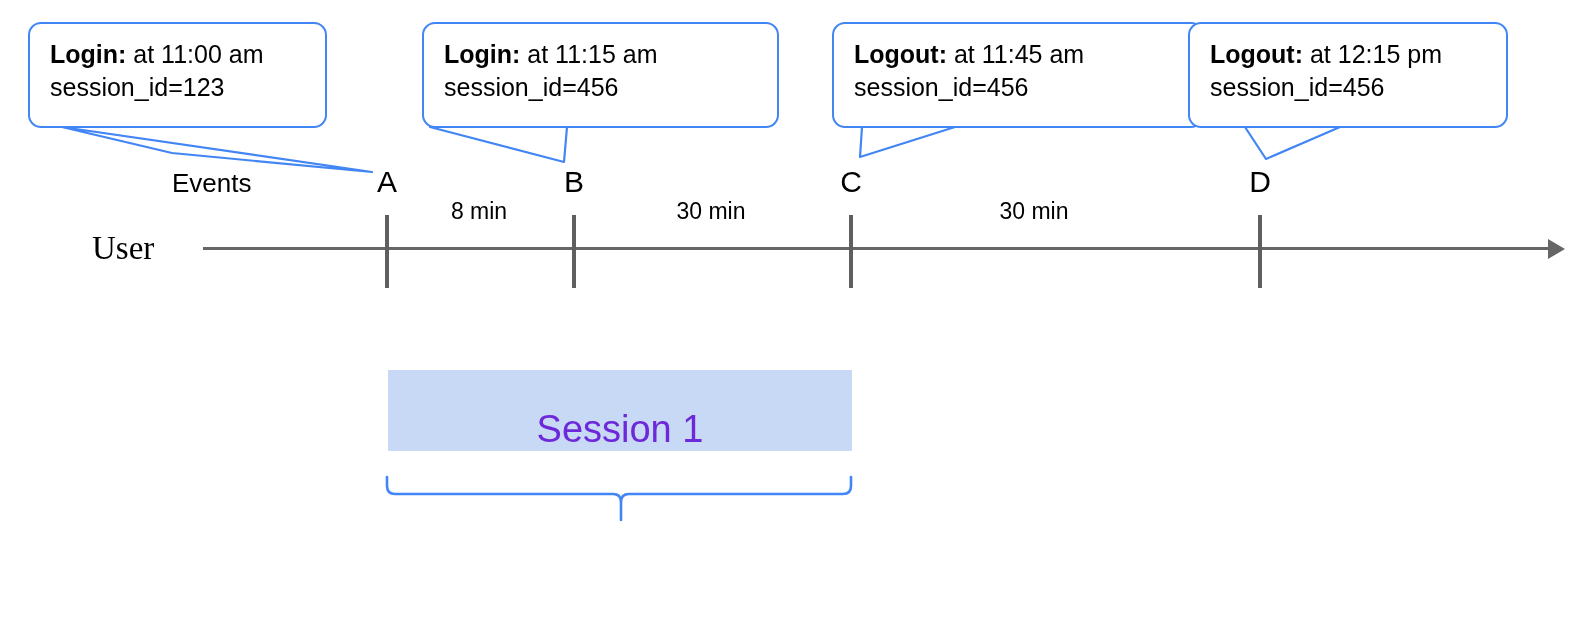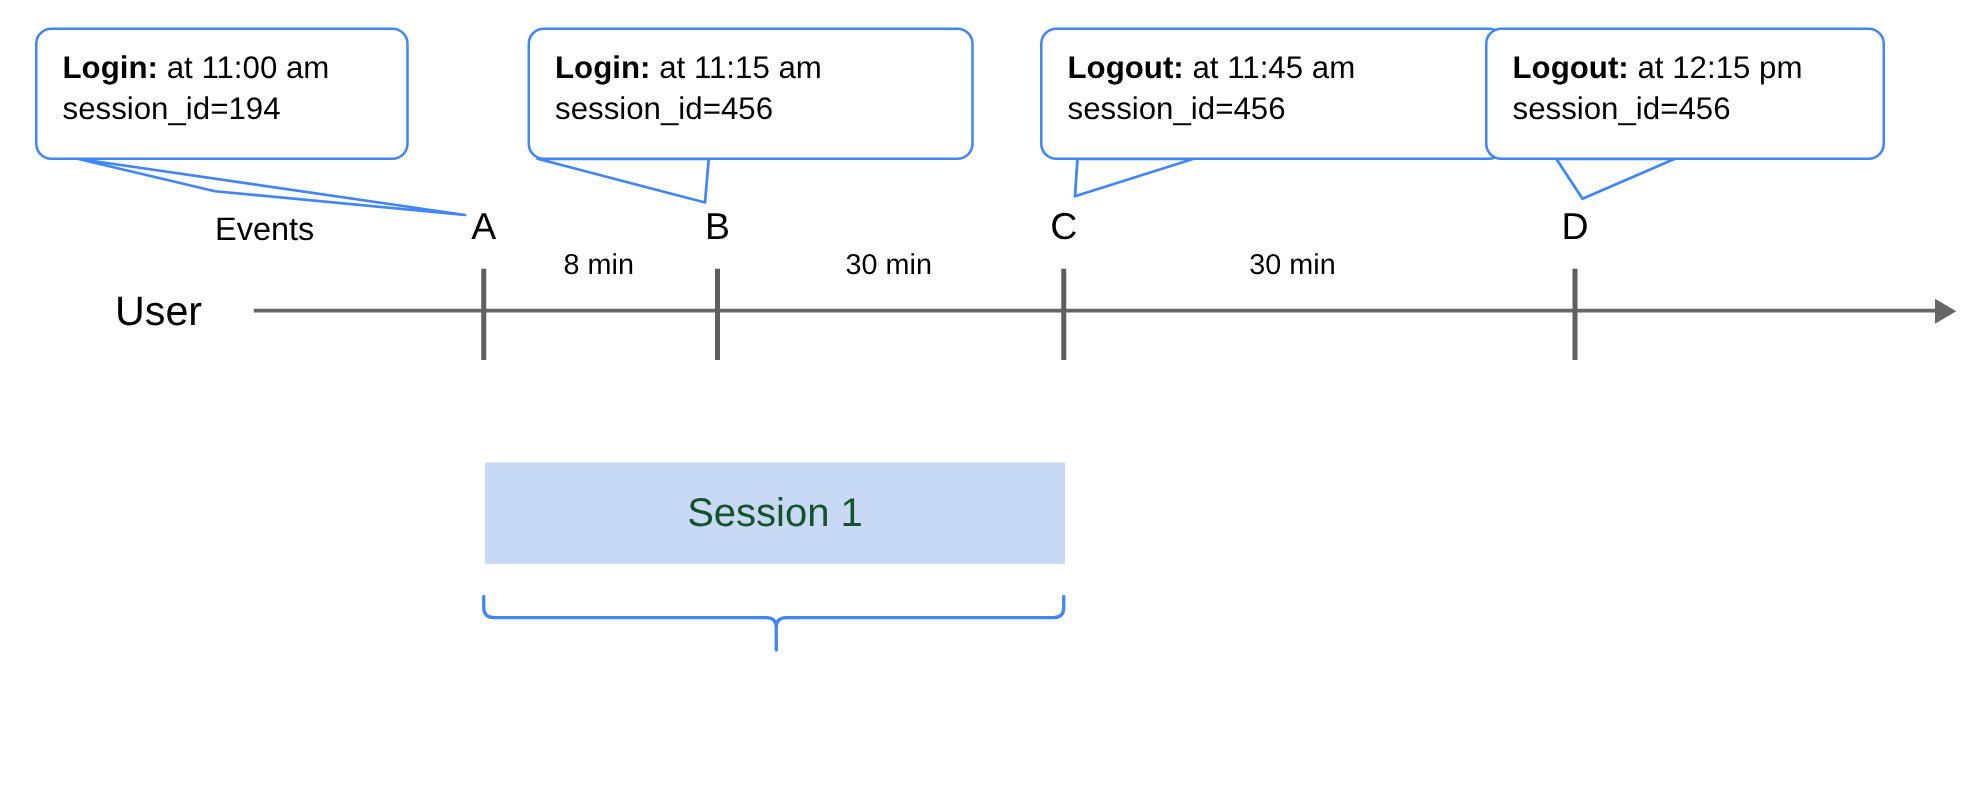--- a/index.html
+++ b/index.html
@@ -96,24 +96,24 @@
     color: #000000;
     text-align: center;
     white-space: nowrap;
   }
 
   
   .session-bar {
     position: absolute;
     background: #c7d9f5;
     display: flex;
-    align-items: center;
+    align-items: flex-end;
     justify-content: center;
-    font-size: 32px;
-    color: #14532d;
+    font-size: 38px;
+    color: #6d28d9;
   }
   .session-caption {
     position: absolute;
     font-size: 28px;
     color: #000000;
     text-align: center;
     white-space: nowrap;
   }
   #brace {
     position: absolute;
@@ -132,41 +132,41 @@
 
     <polygon points="430,127 567,127 564,162" fill="#ffffff" stroke="#4285f4" stroke-width="2.2" stroke-linejoin="round"></polygon>
 
     <polygon points="862,127 955,127 860,157" fill="#ffffff" stroke="#4285f4" stroke-width="2.2" stroke-linejoin="round"></polygon>
 
     <polygon points="1245,127 1340,127 1266,159" fill="#ffffff" stroke="#4285f4" stroke-width="2.2" stroke-linejoin="round"></polygon>
   </svg>
 
   <div class="callout" style="left:28px; top:22px; width:299px; height:106px;">
     <span class="ln"><span class="ev">Login:</span><span> at 11:00 am</span></span>
-    <span class="ln">session_id=194</span>
+    <span class="ln">session_id=123</span>
   </div>
 
   <div class="callout" style="left:422px; top:22px; width:357px; height:106px;">
     <span class="ln"><span class="ev">Login:</span><span> at 11:15 am</span></span>
     <span class="ln">session_id=456</span>
   </div>
 
   <div class="callout" style="left:832px; top:22px; width:372px; height:106px;">
     <span class="ln"><span class="ev">Logout:</span><span> at 11:45 am</span></span>
     <span class="ln">session_id=456</span>
   </div>
 
   <div class="callout" style="left:1188px; top:22px; width:320px; height:106px;">
     <span class="ln"><span class="ev">Logout:</span><span> at 12:15 pm</span></span>
     <span class="ln">session_id=456</span>
   </div>
 
   <div class="events-label" style="left:172px; top:168px;">Events</div>
 
-  <div class="row-label" style="left:92px; top:230px;">User</div>
+  <div class="row-label" style="left:92px; top:230px;font-family:Liberation Serif, serif;">User</div>
 
   <div class="axis-line" style="left:203px; top:247px; width:1352px;"></div>
   <div class="arrow-head" style="left:1548px; top:239px;"></div>
 
   <div class="tick" style="left:385px; top:215px; height:73px;"></div>
   <div class="tick" style="left:572px; top:215px; height:73px;"></div>
   <div class="tick" style="left:849px; top:215px; height:73px;"></div>
   <div class="tick" style="left:1258px; top:215px; height:73px;"></div>
 
   <div class="marker-label" style="left:357px; top:165px; width:60px;">A</div>

